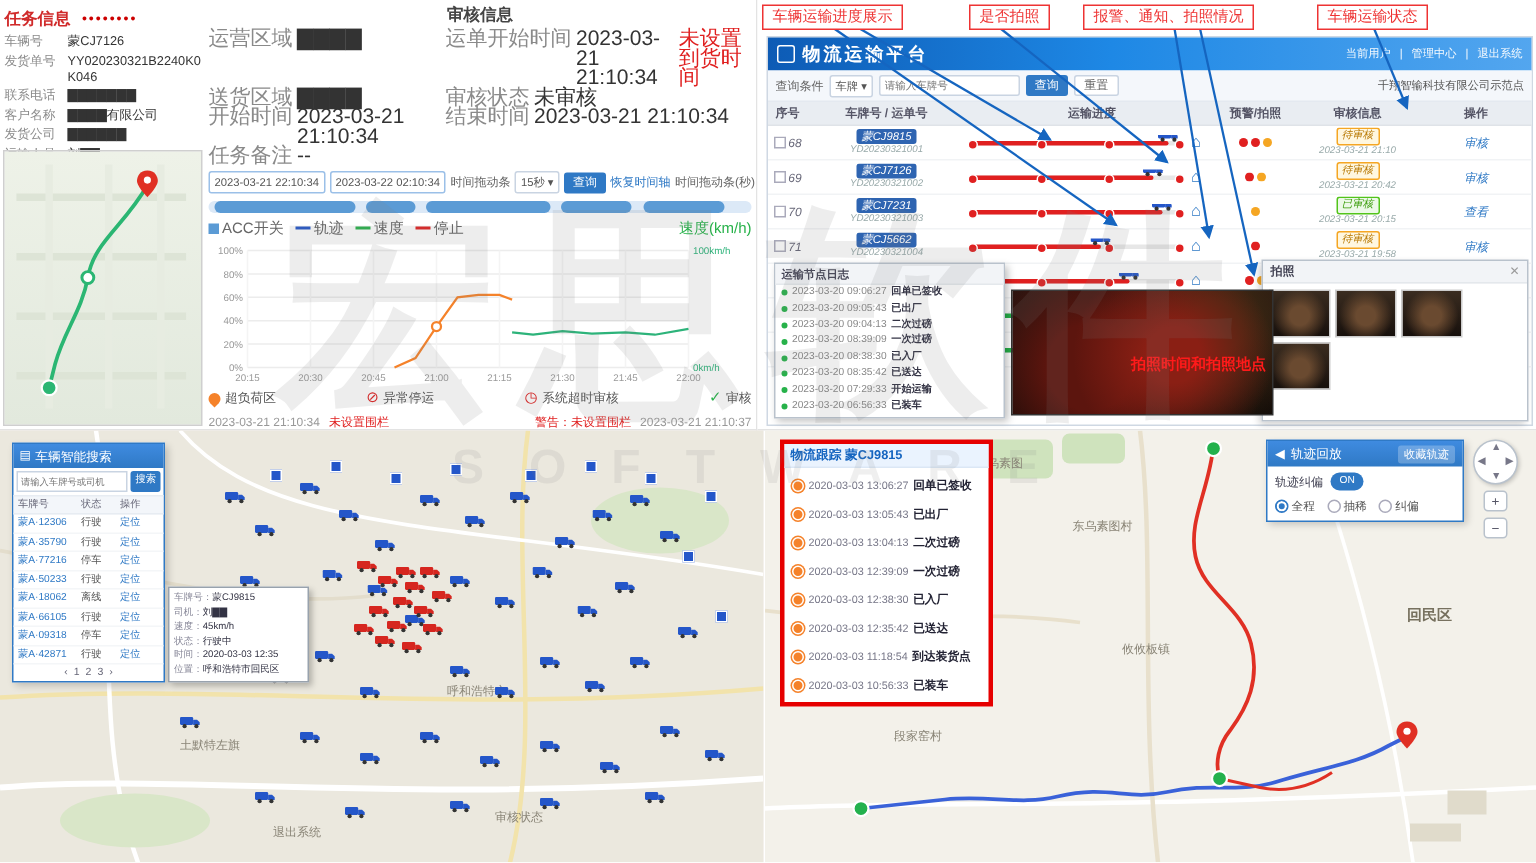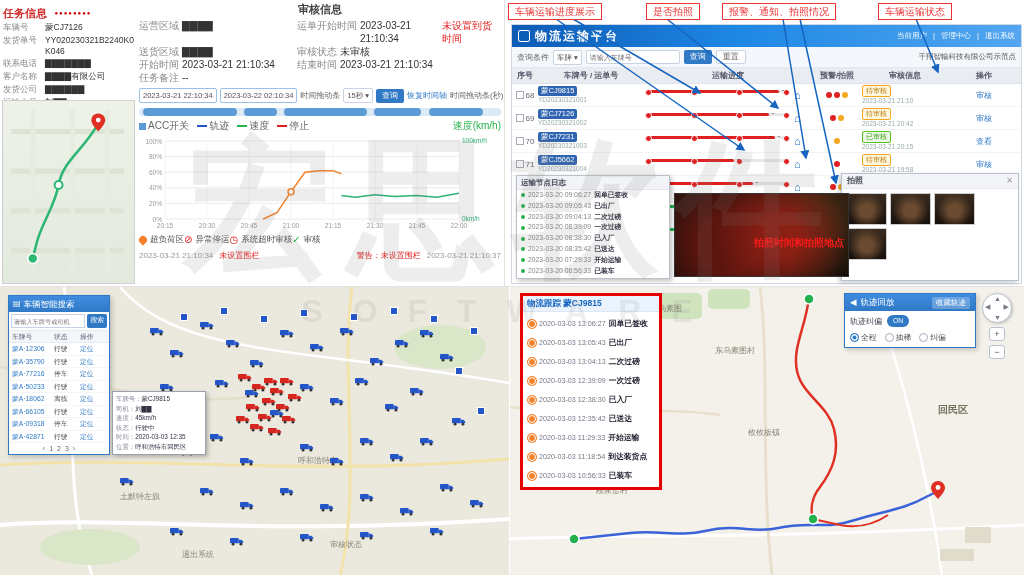--- a/index.html
+++ b/index.html
@@ -14,41 +14,41 @@
   
   .info-col{position:absolute;left:3px;top:3px;width:132px;}
   .info-title{color:#d02a2a;font-weight:bold;font-size:11px;}
   .red-dots{color:#c00;font-size:6px;letter-spacing:1px;vertical-align:2px;margin-left:3px;}
   .f-row{display:flex;font-size:8.5px;line-height:13px;}
   .f-label{color:#8a8a8a;width:42px;flex:none;}
   .f-val{color:#333;word-break:break-all;line-height:11px;padding-top:1px;}
   .mini-map{position:absolute;left:2px;top:100px;width:131px;height:182px;border:1px solid #cfcfcf;background:linear-gradient(#eef2e8,#e2e9dd);}
   .task-main{position:absolute;left:139px;top:2px;width:362px;height:282px;}
   .audit-title{font-size:11px;font-weight:bold;text-align:center;color:#444;}
-  #audit-grid{display:grid;grid-template-columns:150px 1fr;gap:0 8px;font-size:10px;margin-top:2px;}
+  #audit-grid{display:grid;grid-template-columns:150px 1fr;gap:0 8px;font-size:14px;margin-top:2px;}
   .ag-cell{display:flex;line-height:13px;}
   .ag-l{color:#8a8a8a;flex:none;margin-right:3px;}
   .ag-v{color:#333;}
   .ag-x{color:#e02020;margin-left:4px;}
   .time-row{display:flex;align-items:center;gap:3px;font-size:8px;margin-top:4px;white-space:nowrap;}
   .t-label{color:#666;font-size:8px;}
   .t-label.right{margin-left:auto;}
   .t-input{border:1px solid #9bc0e8;border-radius:2px;background:#fff;color:#555;padding:0 3px;height:13px;line-height:13px;font-size:7.5px;}
   .t-select{border:1px solid #c9d4e2;border-radius:2px;background:#fff;color:#555;padding:0 3px;height:13px;line-height:13px;font-size:7.5px;}
   .btn-blue{background:#2f79c5;color:#fff;border-radius:2px;padding:0 6px;height:14px;line-height:14px;font-size:8px;cursor:pointer;}
   .btn-ghost{background:#fff;border:1px solid #c9d4e2;color:#666;border-radius:2px;padding:0 6px;height:12px;line-height:12px;font-size:8px;}
   .lnk{color:#2f79c5;font-size:8px;}
   .seg-bar{position:relative;height:8px;border-radius:4px;background:#dce9f7;margin-top:5px;}
   .seg-bar i{position:absolute;top:0;height:8px;border-radius:4px;background:#5b9bd5;}
   .legend-row{display:flex;align-items:center;gap:8px;font-size:10px;color:#666;margin-top:3px;}
   .sqr{display:inline-block;width:7px;height:7px;background:#5b9bd5;margin-right:2px;vertical-align:-1px;}
   .ln{display:inline-block;width:10px;height:2px;margin-right:2px;vertical-align:2px;}
   .lg-unit{margin-left:auto;color:#27b24a;}
   #speed-chart{display:block;width:358px;height:96px;margin-top:2px;}
-  .alarm-row{display:flex;justify-content:flex-start;align-items:center;margin-top:3px;font-size:8.5px;color:#555;}
+  .alarm-row{display:flex;justify-content:space-between;align-items:center;margin-top:3px;font-size:8.5px;color:#555;}
   .al-it{display:flex;align-items:center;gap:3px;}
   .ic-pin{width:8px;height:8px;border-radius:50% 50% 50% 0;transform:rotate(-45deg);background:#f5822a;display:inline-block;}
   .ic-stop{color:#e02020;font-size:10px;line-height:10px;}
   .ic-clock{color:#e02020;font-size:10px;line-height:10px;}
   .ic-check{color:#27b24a;font-size:10px;line-height:10px;}
   .notes-row{display:flex;align-items:center;gap:6px;font-size:8px;margin-top:4px;}
   .nt-time{color:#999;}
   .nt-red{color:#e02020;}
   .nt-red.right{margin-left:auto;}
 
@@ -57,21 +57,21 @@
   .plat-header{height:22px;background:linear-gradient(90deg,#0d5bb5,#1e88e5 45%,#53a6ef);display:flex;align-items:center;padding:0 6px;color:#fff;}
   .plat-logo{width:10px;height:10px;border:1.5px solid #fff;border-radius:2px;margin-right:5px;}
   .plat-title{font-size:12px;font-weight:bold;letter-spacing:2px;}
   .plat-links{margin-left:auto;font-size:7.5px;opacity:.95;}
   .plat-links span{margin-left:6px;cursor:pointer;}
   .plat-toolbar{height:20px;background:#f4f7fb;border-bottom:1px solid #e4e9f0;display:flex;align-items:center;gap:4px;padding:0 5px;}
   .t-text{border:1px solid #c9d4e2;border-radius:2px;height:12px;width:86px;font-size:7px;padding:0 3px;font-family:inherit;}
   .company{margin-left:auto;font-size:7.5px;color:#555;}
   .plat-thead{display:flex;height:15px;line-height:15px;background:#e9edf2;font-size:8px;color:#556;font-weight:bold;border-bottom:1px solid #dfe3e8;}
   .prow{display:flex;height:22px;border-bottom:1px solid #f1f3f5;align-items:center;font-size:8px;}
-  .pc{flex:none;display:flex;align-items:flex-start;justify-content:center;gap:2px;overflow:hidden;}
+  .pc{flex:none;display:flex;align-items:center;justify-content:center;gap:2px;overflow:hidden;font-style:italic;}
   .pc1{width:26px;} .pc2{width:106px;flex-direction:column;justify-content:center;gap:0;}
   .pc3{width:168px;position:relative;justify-content:flex-start;}
   .pc4{width:50px;} .pc5{width:86px;flex-direction:column;gap:0;} .pc6{width:72px;}
   .cb{width:6px;height:6px;border:1px solid #aab;display:inline-block;background:#fff;}
   .seq{color:#667;}
   .plate{background:#2e64b1;color:#fff;font-size:7.5px;border-radius:2px;padding:0 3px;line-height:10px;}
   .waybill{font-size:6.5px;color:#9aa;line-height:8px;}
   .ptrack{position:relative;width:138px;height:3px;background:#e7e7e7;border-radius:2px;margin-left:4px;}
   .pfill{position:absolute;left:0;top:0;height:3px;border-radius:2px;}
   .pdot{position:absolute;top:-1px;width:5px;height:5px;border-radius:50%;border:1px solid #fff;margin-left:-3px;}
@@ -1228,25 +1228,20 @@
             <span class="tp-time">2020-03-03 12:38:30</span>
             <span class="tp-status">已入厂</span>
           </div>
           <div class="tp-row">
             <span class="tp-dot"></span>
             <span class="tp-time">2020-03-03 12:35:42</span>
             <span class="tp-status">已送达</span>
           </div>
           <div class="tp-row">
             <span class="tp-dot"></span>
-            <span class="tp-time">2020-03-03 11:29:33</span>
-            <span class="tp-status">开始运输</span>
-          </div>
-          <div class="tp-row">
-            <span class="tp-dot"></span>
             <span class="tp-time">2020-03-03 11:18:54</span>
             <span class="tp-status">到达装货点</span>
           </div>
           <div class="tp-row">
             <span class="tp-dot"></span>
             <span class="tp-time">2020-03-03 10:56:33</span>
             <span class="tp-status">已装车</span>
           </div>
         </div>
     </div>

